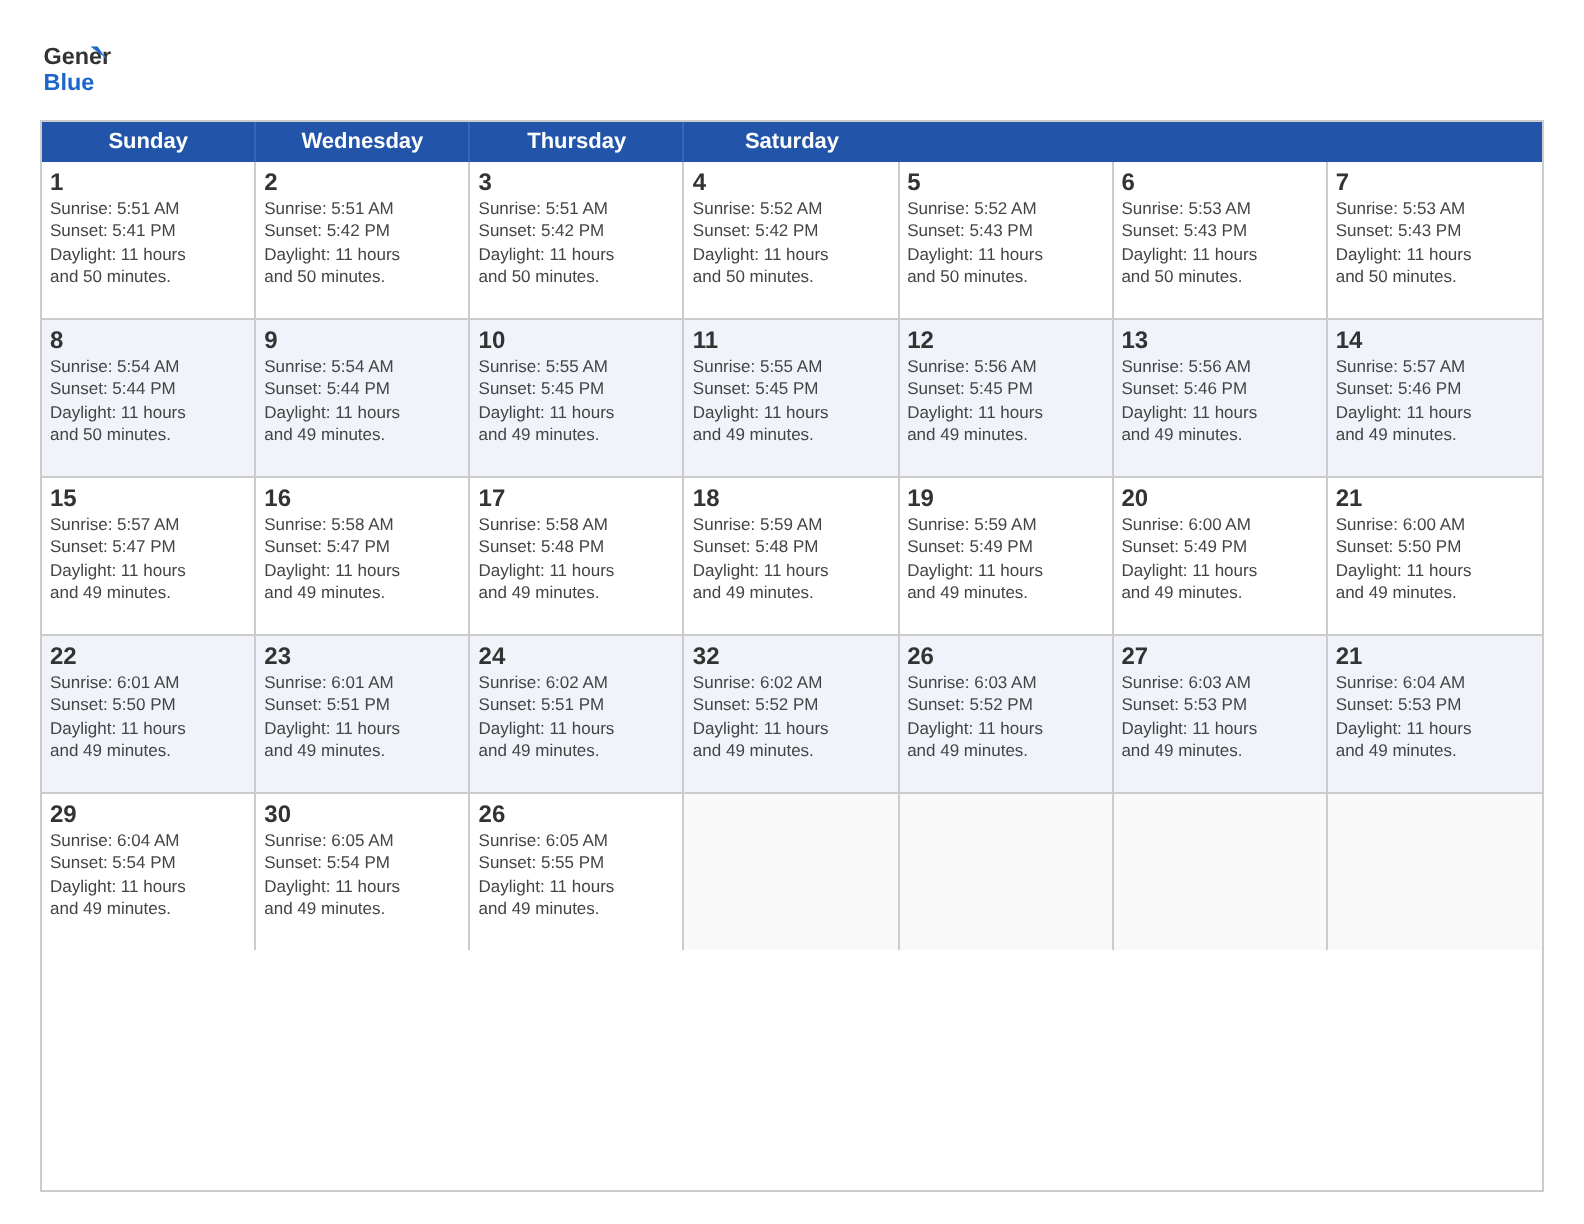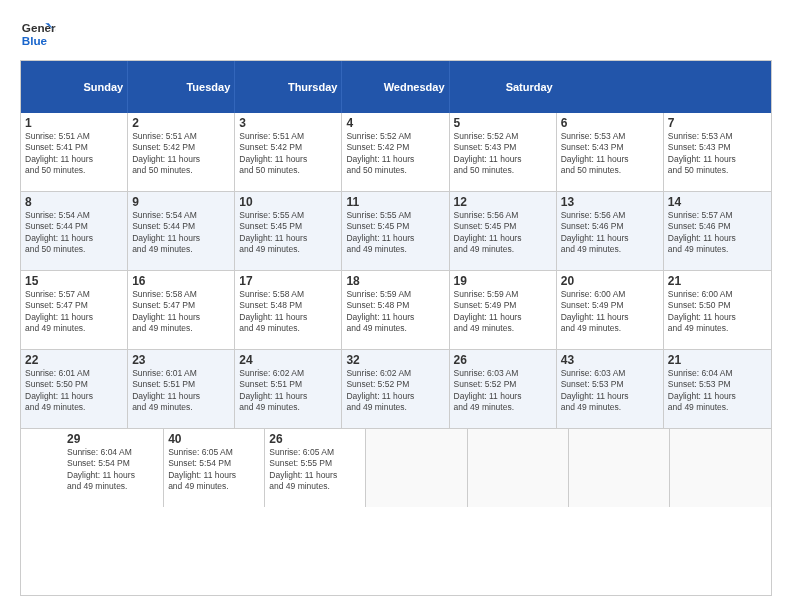--- a/index.html
+++ b/index.html
@@ -51,35 +51,35 @@
     }
     .cal-header {
       display: grid;
       grid-template-columns: repeat(7, 1fr);
       background: #2255aa;
     }
     .cal-header-cell {
       color: #fff;
       font-size: 11px;
       font-weight: bold;
-      padding: 20px 4px;
-      text-align: right;
+      padding: 4px 4px;
+      text-align: center;
       border-right: 1px solid #3366bb;
     }
     .cal-header-cell:last-child { border-right: none; }
     .cal-body {
       display: flex;
       flex-direction: column;
     }
     .cal-row {
       display: grid;
       grid-template-columns: repeat(7, 1fr);
       border-bottom: 1px solid #ccc;
     }
-    .cal-row:last-child { border-bottom: none; margin-left: 42px; }
+    .cal-row:last-child { border-bottom: none; }
     .cal-cell {
       border-right: 1px solid #ccc;
       padding: 3px 4px;
       vertical-align: top;
       min-height: 78px;
     }
     .cal-cell:last-child { border-right: none; }
     .cal-cell.empty { background: #f9f9f9; }
     .day-num {
       font-size: 12px;
@@ -111,23 +111,22 @@
     </div>
     <div class="title-block">
       <div class="main-title"></div>
       <div class="subtitle"></div>
     </div>
   </div>
 
   <div class="calendar">
     <div class="cal-header">
     <div class="cal-header-cell">Sunday</div>
-        <div class="cal-header-cell">Tuesday</div>
+        <div class="cal-header-cell">Wednesday</div>
         <div class="cal-header-cell">Thursday</div>
-        <div class="cal-header-cell">Wednesday</div>
         <div class="cal-header-cell">Saturday</div>
       </div>
     <div class="cal-body">
     <div class="cal-row">
           <div class="cal-cell">
             <div class="day-num">1</div>
             <div class="day-info" style="white-space: pre-line;">Sunrise: 5:51 AM
 Sunset: 5:41 PM
 Daylight: 11 hours
 and 50 minutes.</div>
@@ -307,21 +306,21 @@
 and 49 minutes.</div>
           </div>
           <div class="cal-cell">
             <div class="day-num">26</div>
             <div class="day-info" style="white-space: pre-line;">Sunrise: 6:03 AM
 Sunset: 5:52 PM
 Daylight: 11 hours
 and 49 minutes.</div>
           </div>
           <div class="cal-cell">
-            <div class="day-num">43</div>
+            <div class="day-num">27</div>
             <div class="day-info" style="white-space: pre-line;">Sunrise: 6:03 AM
 Sunset: 5:53 PM
 Daylight: 11 hours
 and 49 minutes.</div>
           </div>
           <div class="cal-cell">
             <div class="day-num">21</div>
             <div class="day-info" style="white-space: pre-line;">Sunrise: 6:04 AM
 Sunset: 5:53 PM
 Daylight: 11 hours
@@ -330,21 +329,21 @@
         </div>
         <div class="cal-row">
           <div class="cal-cell">
             <div class="day-num">29</div>
             <div class="day-info" style="white-space: pre-line;">Sunrise: 6:04 AM
 Sunset: 5:54 PM
 Daylight: 11 hours
 and 49 minutes.</div>
           </div>
           <div class="cal-cell">
-            <div class="day-num">40</div>
+            <div class="day-num">30</div>
             <div class="day-info" style="white-space: pre-line;">Sunrise: 6:05 AM
 Sunset: 5:54 PM
 Daylight: 11 hours
 and 49 minutes.</div>
           </div>
           <div class="cal-cell">
             <div class="day-num">26</div>
             <div class="day-info" style="white-space: pre-line;">Sunrise: 6:05 AM
 Sunset: 5:55 PM
 Daylight: 11 hours

